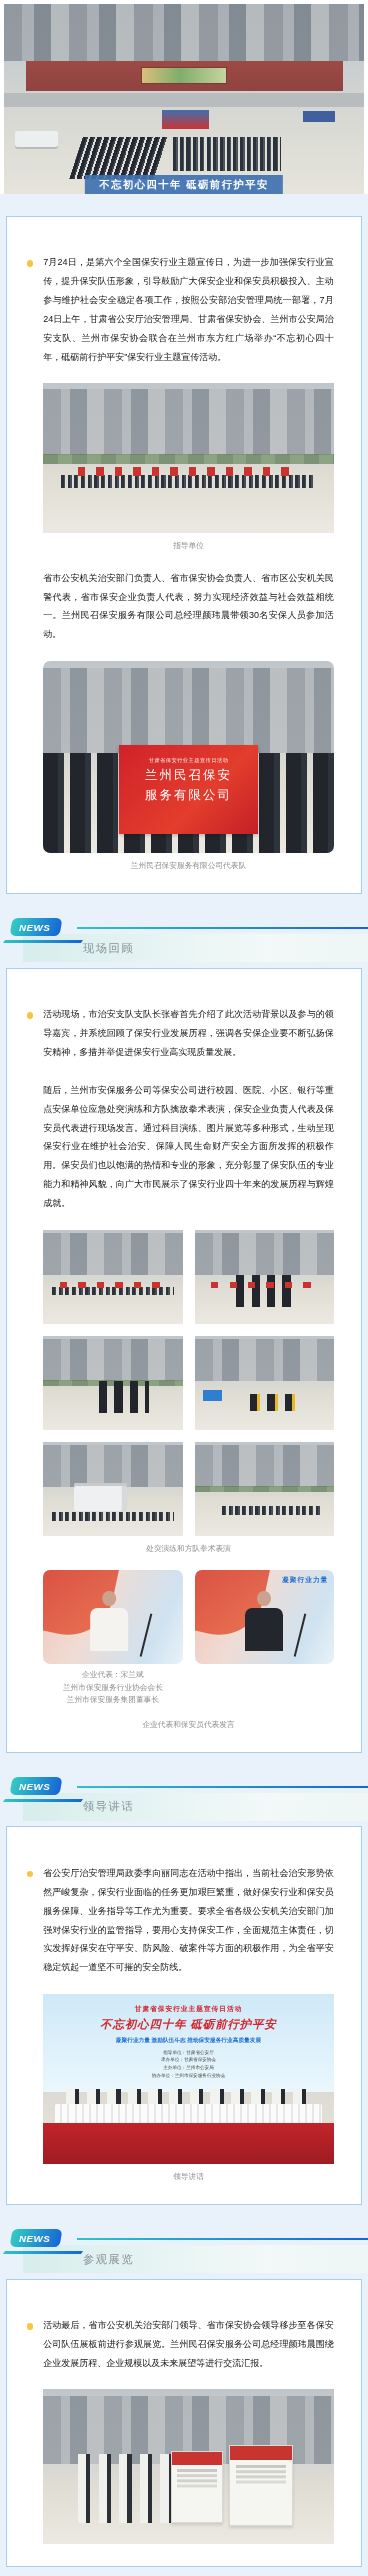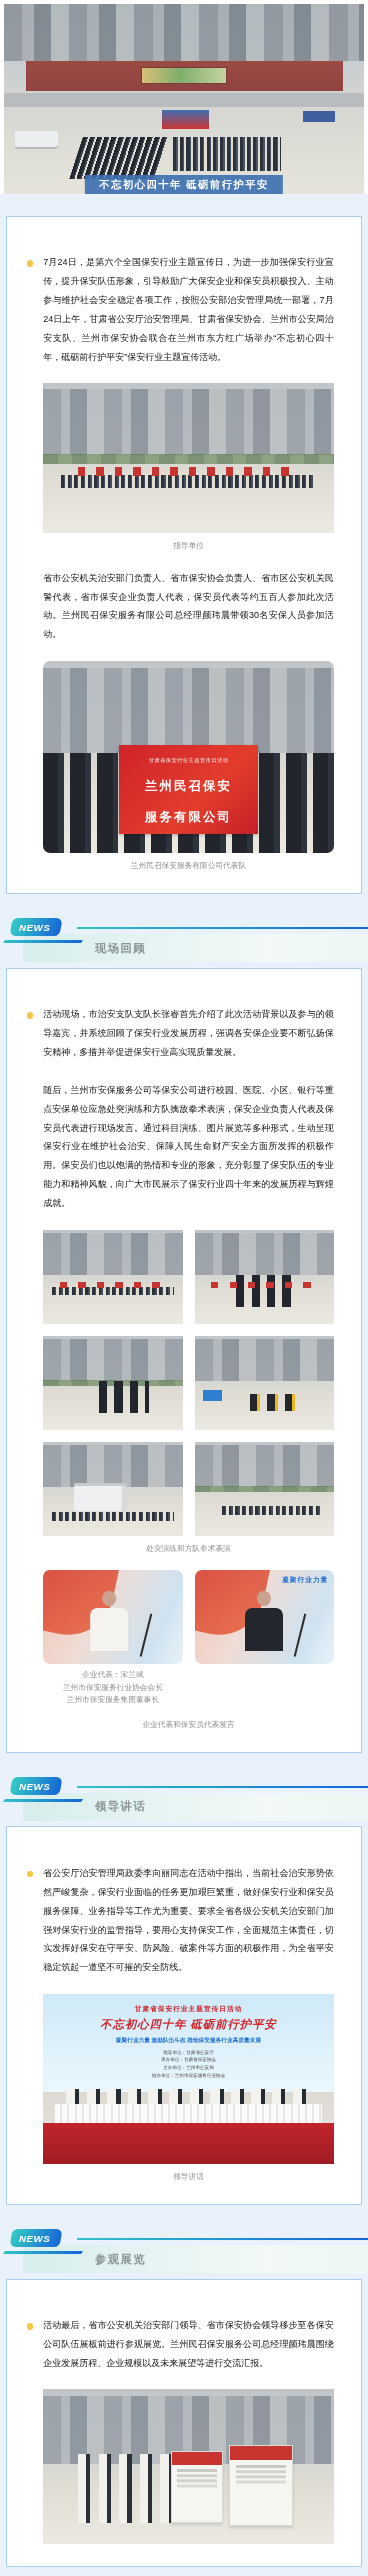--- a/index.html
+++ b/index.html
@@ -51,21 +51,21 @@
   .d-fire { position:absolute; bottom:20%; left:40%; width:34%; height:18%;
     background:repeating-linear-gradient(90deg,#23272c 0 7.2px,#e8b923 7.2px 10.3px,transparent 10.3px 17.5px); }
   .d-bluesign { position:absolute; left:6%; bottom:30%; width:14%; height:12%; background:#2f7fd0; }
   .d-board { position:absolute; background:#f5f5f2; border:1px solid #d9d9d5; box-shadow:0 2.1px 3.1px rgba(0,0,0,.12); }
   .d-board .hd { height:18%; background:#c8342f; }
   .d-board .tx { margin:8% 10% 0; height:4%; background:#c9c9c4; box-shadow:0 5.2px 0 #d2d2cd, 0 10.3px 0 #d2d2cd, 0 15.5px 0 #dadad5; }
   
   .sign-red { position:absolute; left:26%; top:44%; width:48%; height:46%; text-align:center; color:#fff;
     background:linear-gradient(135deg,#d0222a,#e33d2d 60%,#c41f26); box-shadow:0 2.1px 4.1px rgba(0,0,0,.25); padding-top:4%; }
   .sign-red .s { font-size:5.2px; letter-spacing:0.5px; opacity:.9; }
-  .sign-red .b { font-size:12.4px; font-weight:bold; letter-spacing:2.1px; margin-top:14px; }
+  .sign-red .b { font-size:12.4px; font-weight:normal; letter-spacing:2.1px; margin-top:3px; }
   .guards-band { position:absolute; left:0; right:0; bottom:0; height:52%;
     background:repeating-linear-gradient(90deg,#22262c 0 15.5px,#2e343c 15.5px 20.6px,transparent 20.6px 27px); }
   
   .ph-festive { background:linear-gradient(115deg,#f0c5b8 0%,#f0dcd4 38%,#cfe2f0 78%,#e8f2f8 100%); }
   .d-flag { position:absolute; left:-6%; top:-10%; width:55%; height:80%; background:linear-gradient(135deg,#d3392e,#e8603a); transform:rotate(12deg); opacity:.85; border-radius:0 0 60% 0; }
   .person { position:absolute; }
   .person .head { width:13.4px; height:15.5px; border-radius:50%; background:#caa28e; margin:0 auto; }
   .person .torso { width:38px; height:43px; border-radius:7.2px 7.2px 0 0; margin-top:1.5px; }
   .torso-white { background:#f4f3f0; }
   .torso-dark { background:#23262c; }
@@ -87,21 +87,21 @@
   .news-badge { position:absolute; left:11.3px; top:0; z-index:3; transform:skewX(-10deg);
     background:linear-gradient(100deg,#35cdc4,#1664d7); color:#fff; border-radius:5.2px 6.2px 5.2px 6.2px;
     padding:3.6px 10.3px 3.6px 8.2px; font-size:9.8px; font-weight:bold; font-style:italic; letter-spacing:0.5px; }
   .news-badge span { display:inline-block; transform:skewX(10deg); }
   .sec-line { position:absolute; left:77px; right:0; top:8.8px; height:1.5px;
     background:linear-gradient(90deg,#2fc3c7,#1565d8); }
   .badge-underline { position:absolute; left:4.1px; top:21.6px; width:78px; height:3.1px; z-index:3;
     transform:skewX(-35deg); background:linear-gradient(90deg,#2fc3c7,#1565d8); }
   .sec-title-box { position:absolute; left:23px; right:0; top:15.5px; height:28px;
     background:linear-gradient(90deg,#d7eeec,#f2f9f8 70%,#eef7f5); }
-  .sec-title { position:absolute; left:72px; top:6.7px; font-size:11.3px; font-weight:bold; color:#8b9298; letter-spacing:1.5px; }
+  .sec-title { position:absolute; left:60px; top:6.7px; font-size:11.3px; font-weight:normal; color:#8b9298; letter-spacing:1.5px; }
   
   .grid2 { display:grid; grid-template-columns:1fr 1fr; gap:12px; }
   .duo-caps { margin-top:5.2px; }
 </style>
 </head>
 <body>
 
 <div class="hero-wrap">
   <div class="hero">
     <div class="bld"></div>
@@ -122,21 +122,21 @@
   <div class="card">
     <p class="para bullet">7月24日，是第六个全国保安行业主题宣传日，为进一步加强保安行业宣传，提升保安队伍形象，引导鼓励广大保安企业和保安员积极投入、主动参与维护社会安全稳定各项工作，按照公安部治安管理局统一部署，7月24日上午，甘肃省公安厅治安管理局、甘肃省保安协会、兰州市公安局治安支队、兰州市保安协会联合在兰州市东方红广场举办“不忘初心四十年，砥砺前行护平安”保安行业主题宣传活动。</p>
     <div class="ph" style="height:150px">
       <div class="d-bld"></div>
       <div class="d-green"></div>
       <div class="d-plaza"></div>
       <div class="d-crowd"></div>
       <div class="d-placards"></div>
     </div>
     <div class="caption">指导单位</div>
-    <p class="para" style="margin-top:16.5px">省市公安机关治安部门负责人、省市保安协会负责人、省市区公安机关民警代表，省市保安企业负责人代表，保安员代表等约五百人参加此次活动。兰州民召保安服务有限公司总经理颜玮晨带领30名安保人员参加活动。</p>
+    <p class="para" style="margin-top:16.5px">省市公安机关治安部门负责人、省市保安协会负责人、省市区公安机关民警代表，省市保安企业负责人代表，努力实现经济效益与社会效益相统一。兰州民召保安服务有限公司总经理颜玮晨带领30名安保人员参加活动。</p>
     <div class="ph rounded" style="height:192px; margin-top:16.5px">
       <div class="d-bld"></div>
       <div class="d-plaza"></div>
       <div class="guards-band"></div>
       <div class="sign-red">
         <div class="s">甘肃省保安行业主题宣传日活动</div>
         <div class="b">兰州民召保安</div>
         <div class="b">服务有限公司</div>
       </div>
     </div>

